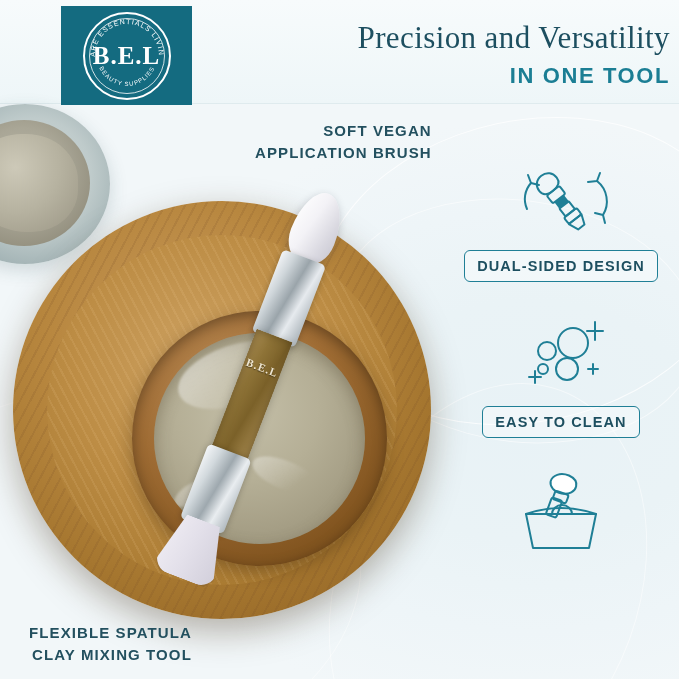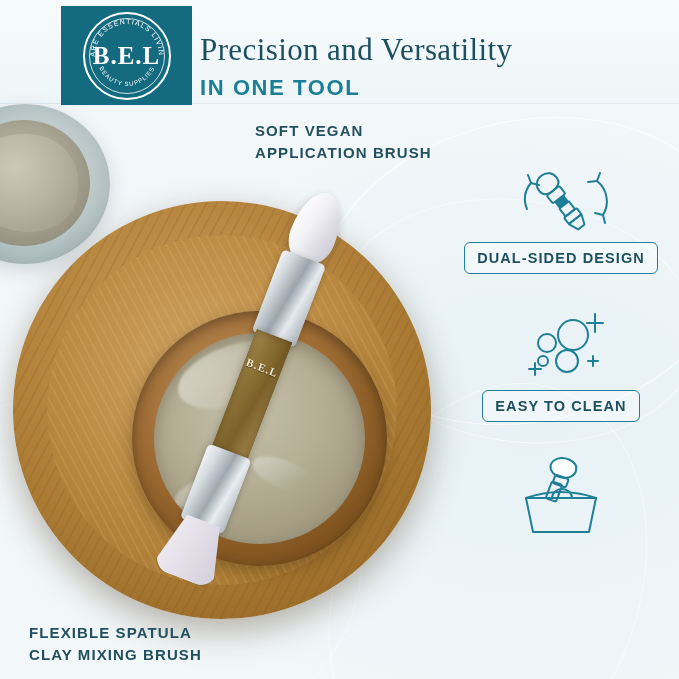--- a/index.html
+++ b/index.html
@@ -50,21 +50,21 @@
   .logo-mono{
     color:#fff;font-family:"Liberation Serif", serif;
     font-size:25px;letter-spacing:1px;font-weight:700;line-height:1;
   }
   .logo-arc{
     position:absolute;left:0;top:0;width:84px;height:84px;
     font-size:6.2px;color:#fff;letter-spacing:.4px;
   }
   .logo-arc svg{display:block;}
   .title-wrap{
-    position:absolute;left:200px;top:32px;width:470px;text-align:left;
+    position:absolute;left:200px;top:20px;width:470px;text-align:right;
   }
   .title-main{
     font-family:"Liberation Serif", serif;
     font-size:31px;color:#1d4f60;letter-spacing:.4px;
     line-height:1.15;
   }
   .title-sub{
     margin-top:7px;
     font-size:22px;color:#1b7e94;font-weight:700;letter-spacing:1.6px;
   }
@@ -168,35 +168,35 @@
     border-radius:10px 10px 16px 16px;
     background:linear-gradient(100deg,#efecf3 0%,#e3e0ea 45%,#d2cfdb 100%);
     clip-path:polygon(22% 0%, 78% 0%, 100% 86%, 88% 100%, 12% 100%, 0% 86%);
     box-shadow:0 4px 10px rgba(40,40,60,.22);
   }
 
   
   .photo-label{
     position:absolute;
     color:#23505f;font-size:15px;font-weight:700;letter-spacing:1.1px;
-    line-height:1.45;text-align:left;
+    line-height:1.45;text-align:right;
   }
   .label-brush{left:255px;top:120px;}
   .label-spatula{left:29px;top:622px;}
 
   
   .features{
     position:absolute;left:455px;top:160px;width:212px;
   }
   .feature{
     position:relative;margin-bottom:24px;display:flex;flex-direction:column;align-items:center;
   }
   .feature-icon{height:82px;display:flex;align-items:center;justify-content:center;}
   .feature-pill{
-    margin-top:0;
+    margin-top:8px;
     border:1px solid #1f7f96;
     border-radius:6px;
     padding:7px 12px;
     color:#1d4f60;
     font-size:14.5px;font-weight:700;letter-spacing:1.1px;
     background:rgba(255,255,255,.35);
     white-space:nowrap;
     text-align:center;
   }
   .f1{top:0;}
@@ -268,21 +268,21 @@
     <div class="spatula"></div>
   </div>
 
   <div class="photo-label label-brush">
     <div>SOFT VEGAN</div>
     <div>APPLICATION BRUSH</div>
   </div>
 
   <div class="photo-label label-spatula">
     <div>FLEXIBLE SPATULA</div>
-    <div>CLAY MIXING BRUSH</div>
+    <div>CLAY MIXING TOOL</div>
   </div>
 
   <div class="features">
 
     <div class="feature f1">
       <div class="feature-icon">
         <svg width="120" height="80" viewBox="0 0 120 80" fill="none" stroke="#1f7f96" stroke-width="2" stroke-linecap="round" stroke-linejoin="round">
 
           <g transform="rotate(-38 60 40)">
             <path d="M60 8 c-7 0 -11 5 -11 11 c0 5 4 8 11 8 c7 0 11 -3 11 -8 c0 -6 -4 -11 -11 -11 z"></path>

